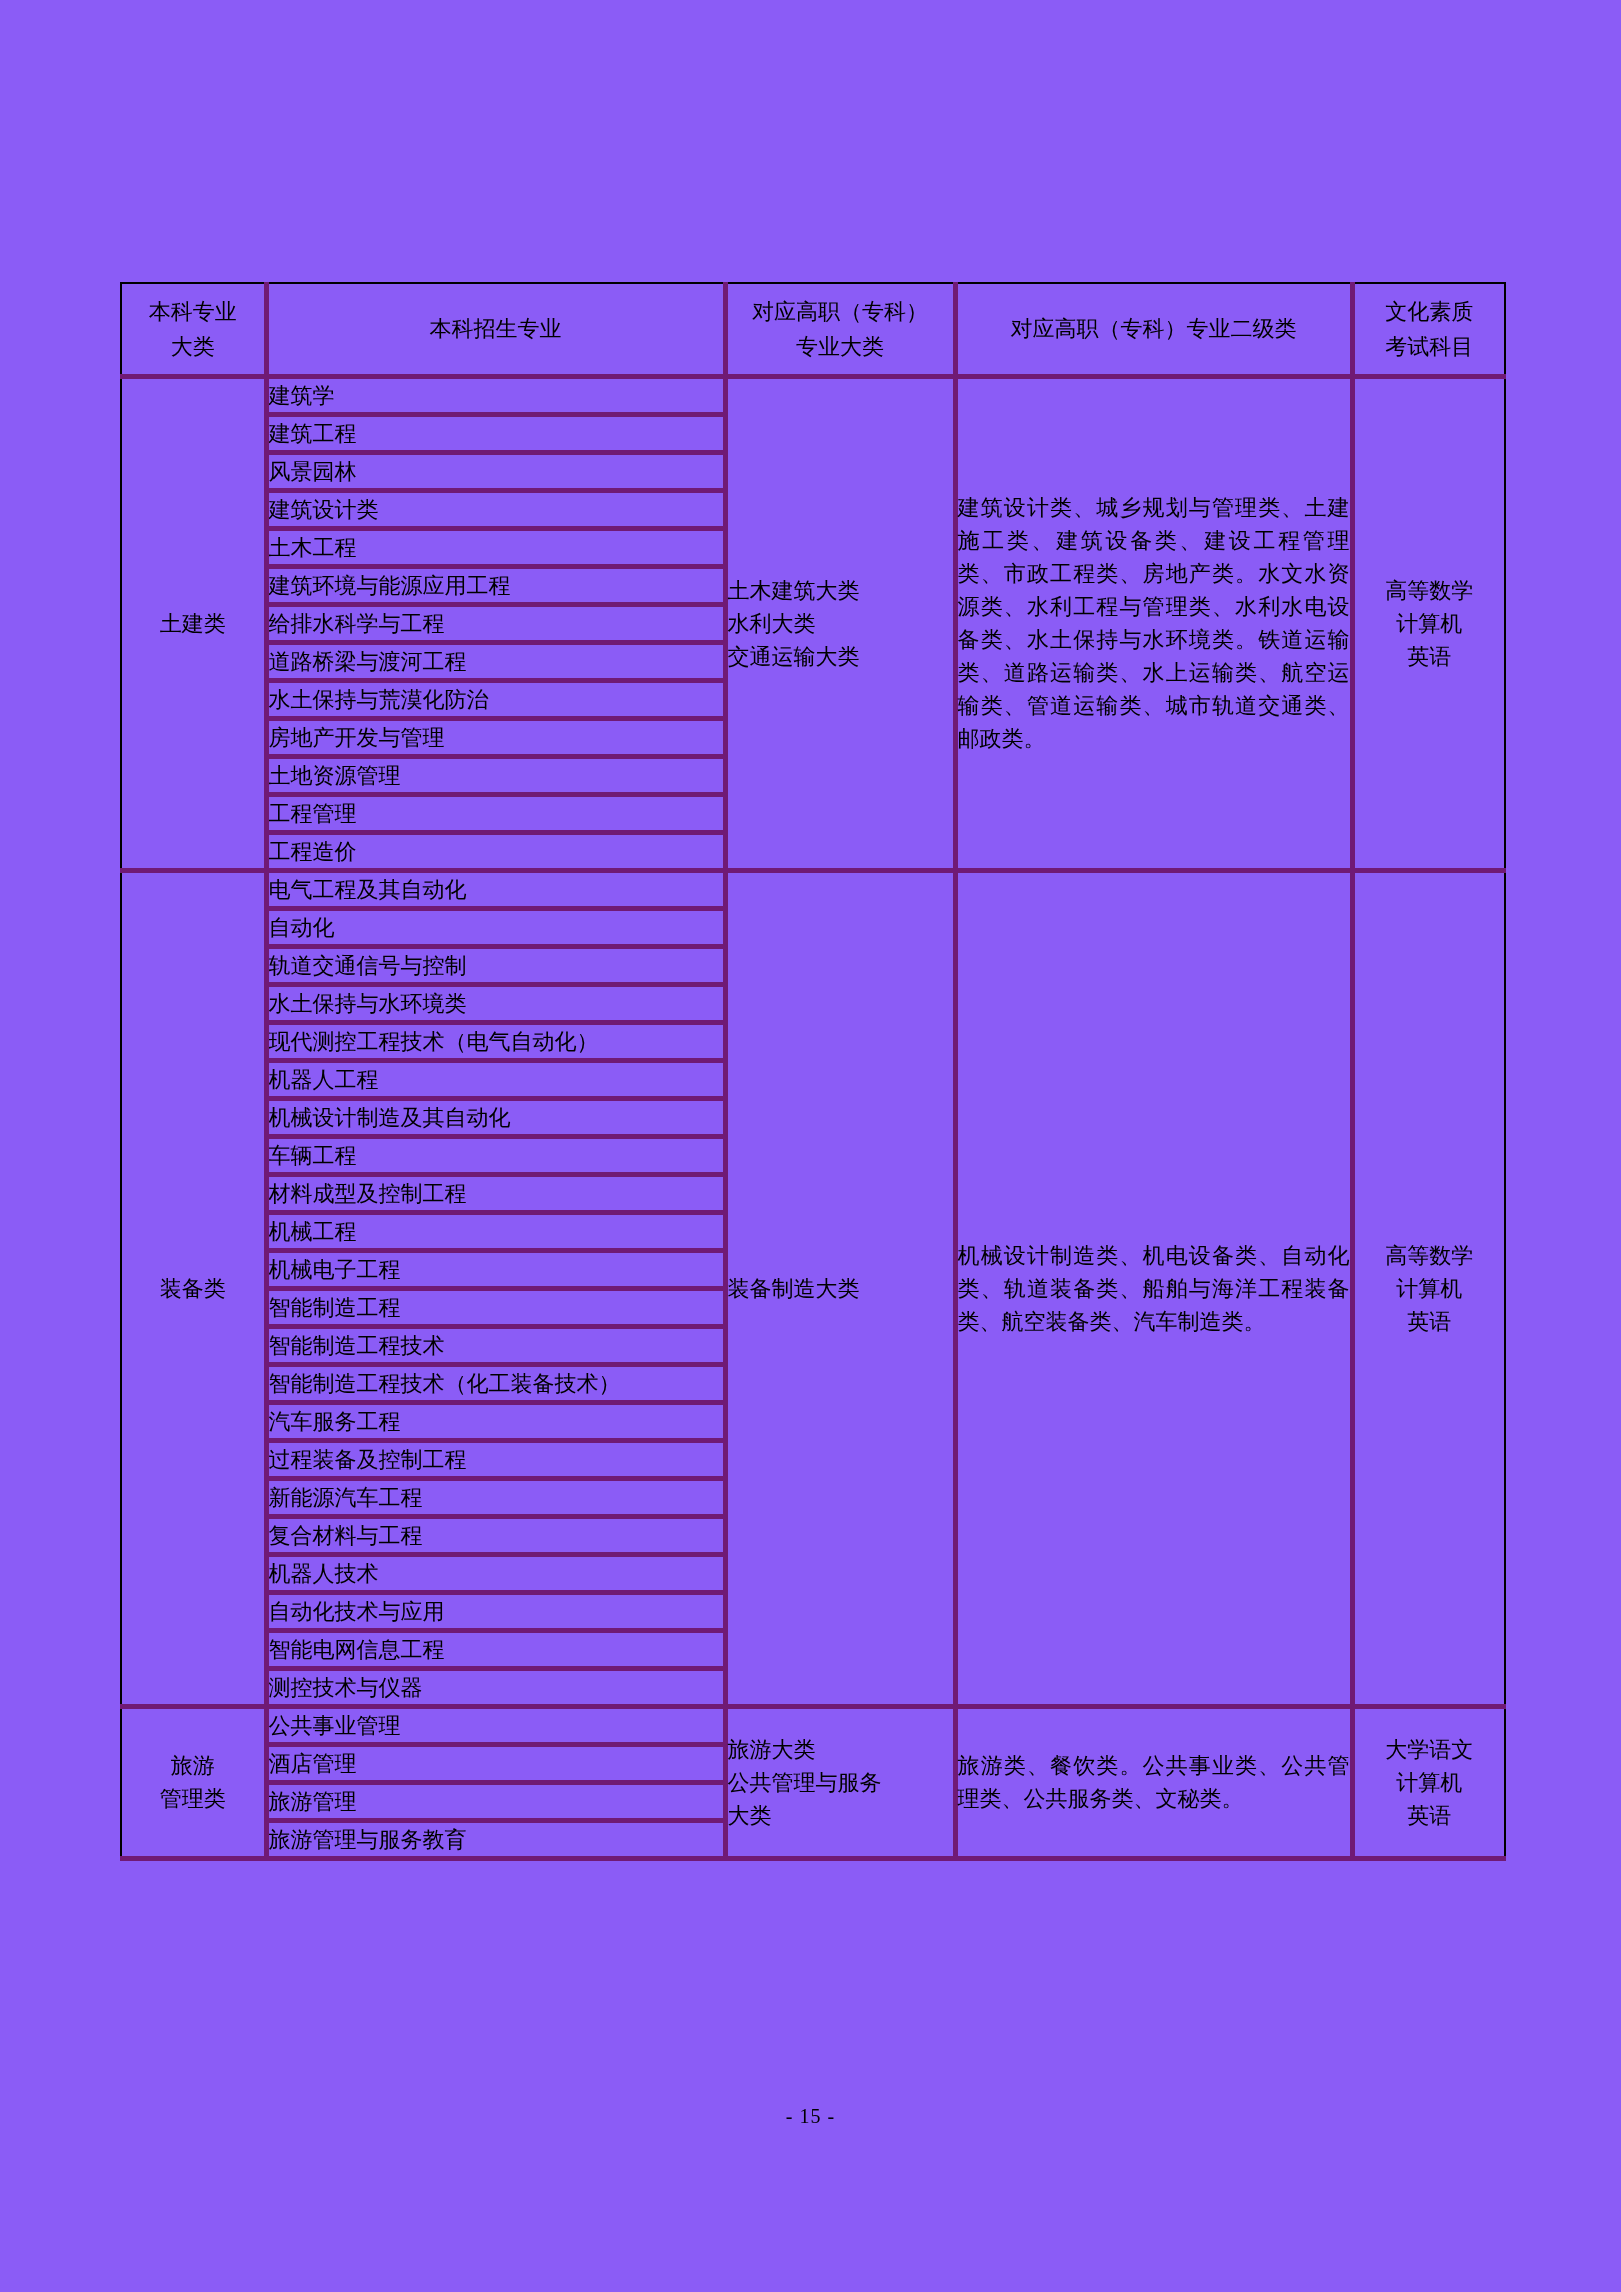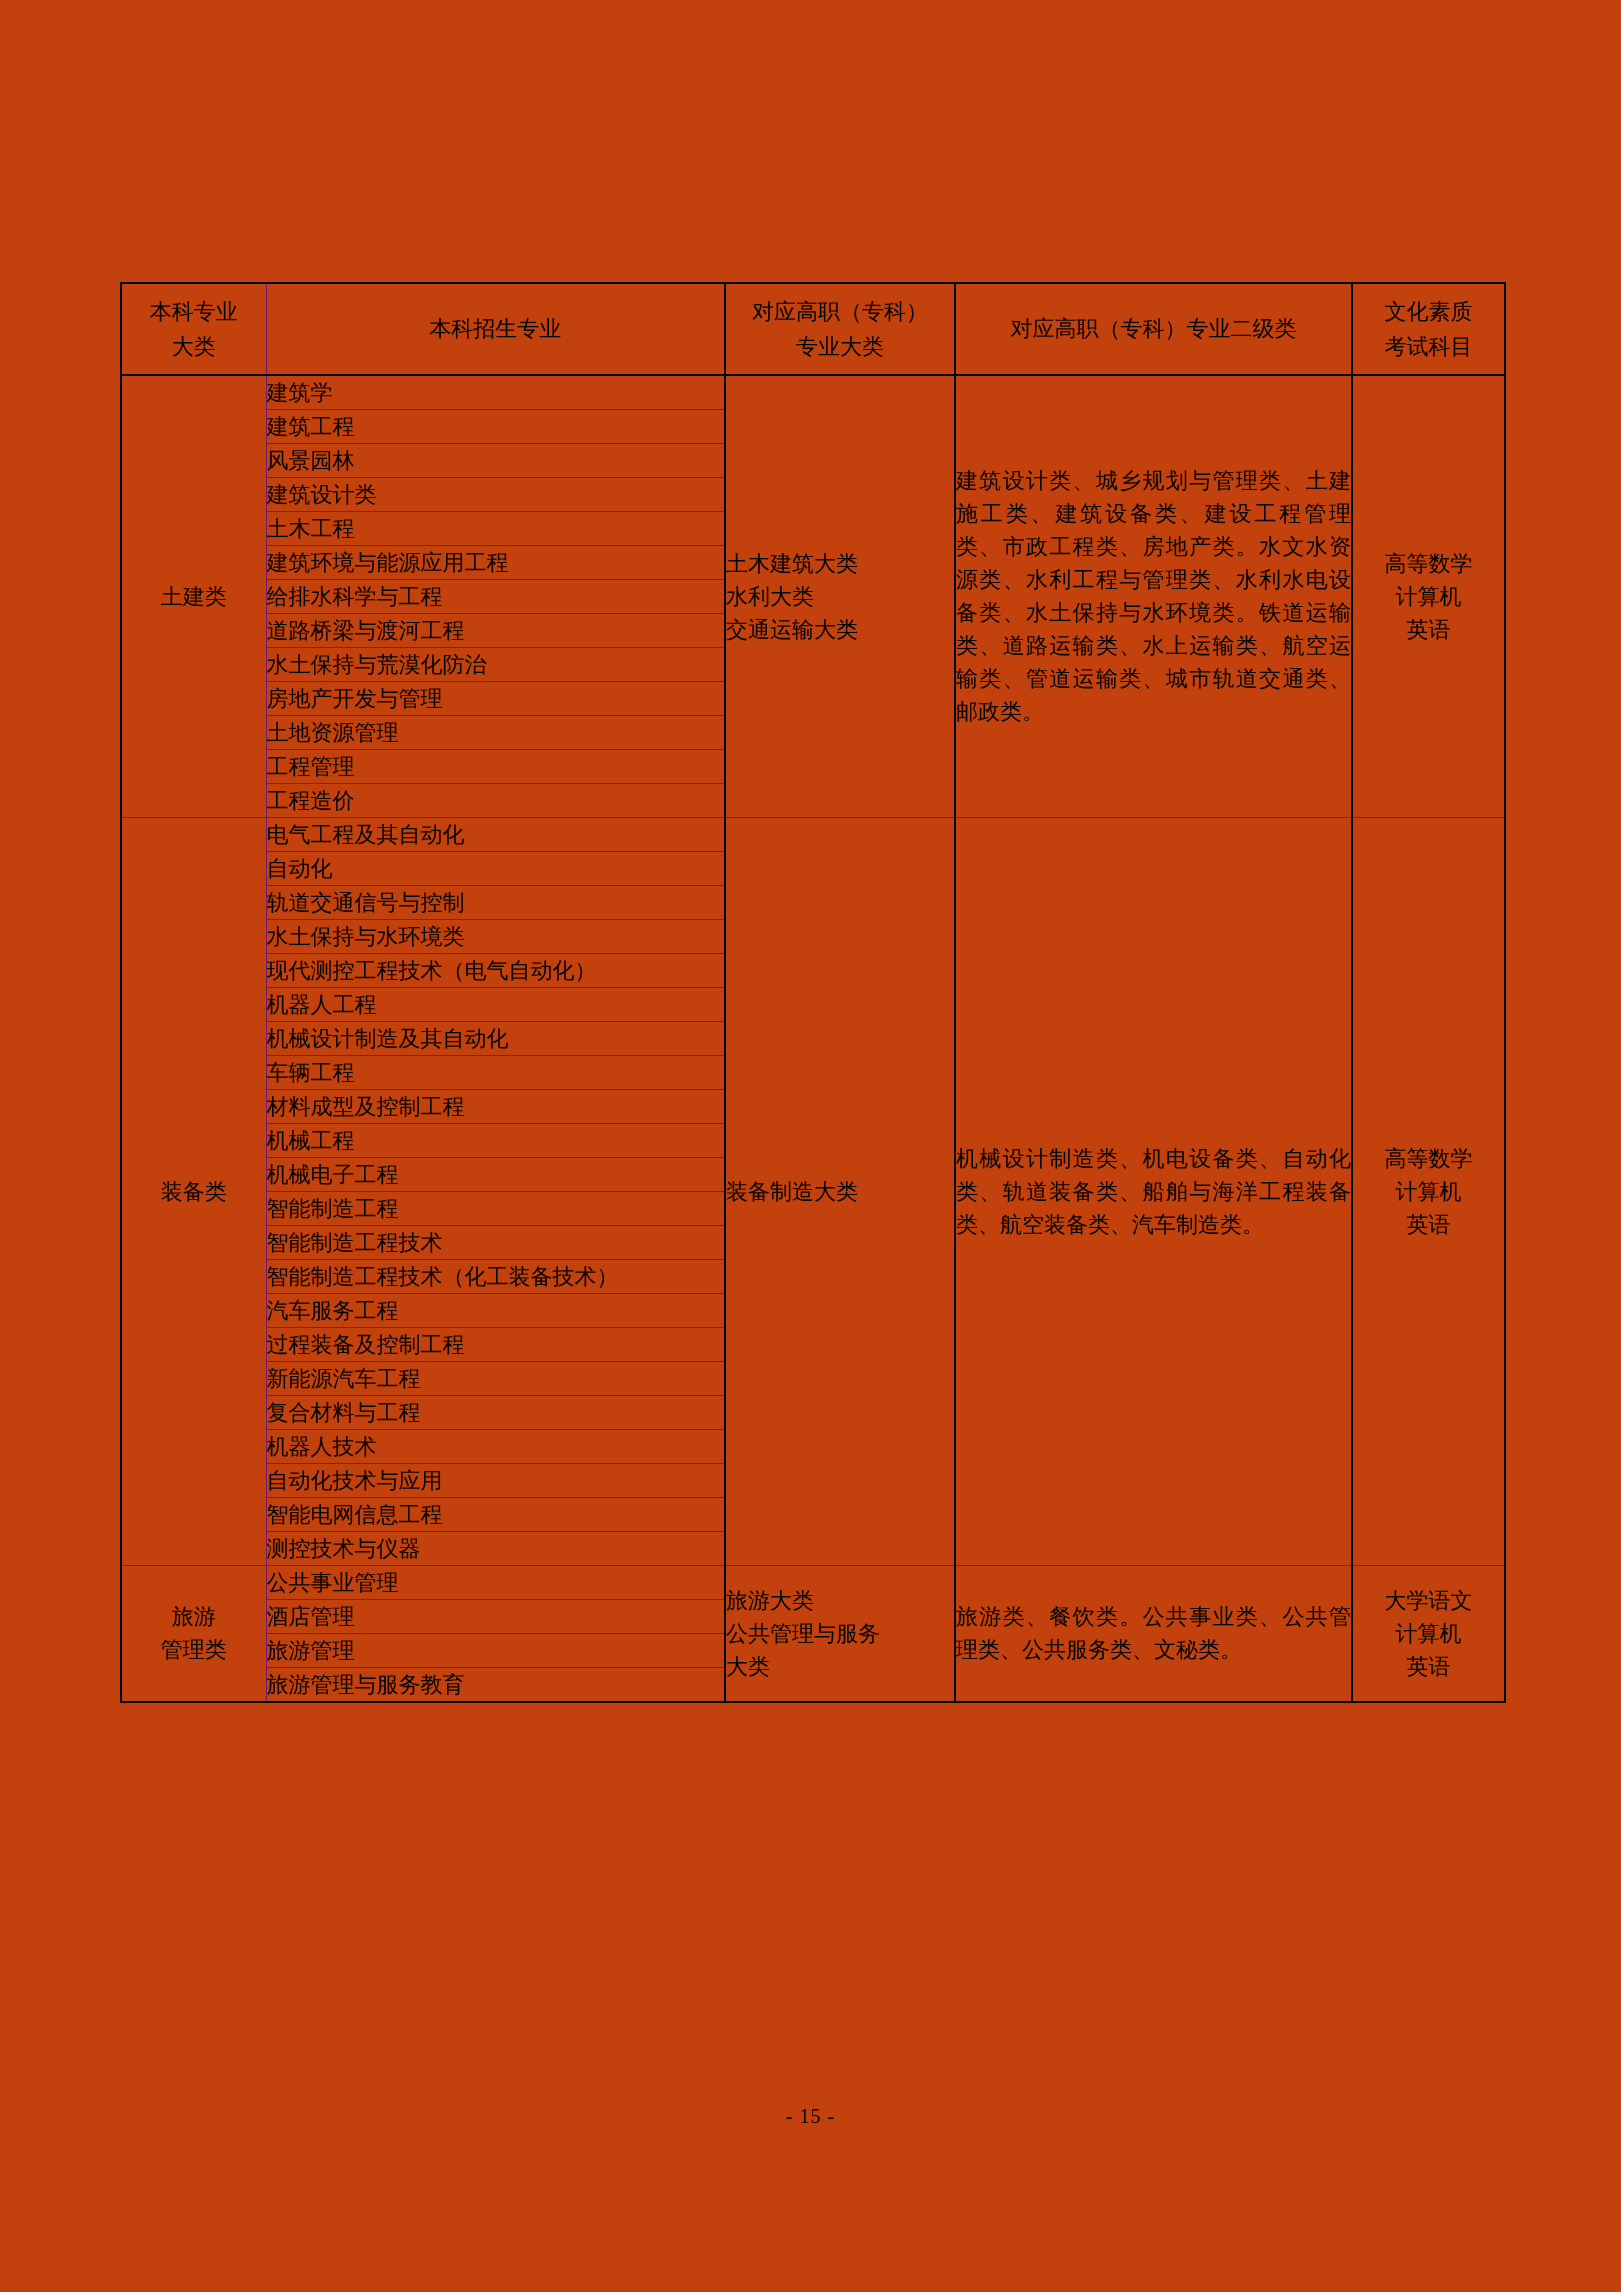--- a/index.html
+++ b/index.html
@@ -14,42 +14,42 @@
     font-family: "Liberation Serif", "DejaVu Serif", serif;
     color: #000000;
     position: relative;
     overflow: hidden;
   }
   .page {
     position: absolute;
     left: 0; top: 0;
     width: 1621px;
     height: 2293px;
-    background: #c2410c;
+    background: #8b5cf6;
   }
   .table-wrap {
     position: absolute;
     left: 120px;
     top: 282px;
     width: 1384px;
   }
   table.major-table {
     border-collapse: collapse;
     width: 1384px;
     table-layout: fixed;
     border: 2.9px solid #000;
   }
   table.major-table col.c1 { width: 145px; }
   table.major-table col.c2 { width: 459px; }
   table.major-table col.c3 { width: 230px; }
   table.major-table col.c4 { width: 397px; }
   table.major-table col.c5 { width: 153px; }
 
   table.major-table td, table.major-table th {
-    border: 1px solid #701a75;
+    border: 5px solid #701a75;
     padding: 0;
     vertical-align: middle;
     font-weight: normal;
     font-size: 22px;
     line-height: 1.5;
   }
   
   table.major-table tr.header-row > th {
     border-top: none;
     border-bottom: 2.9px solid #000;

